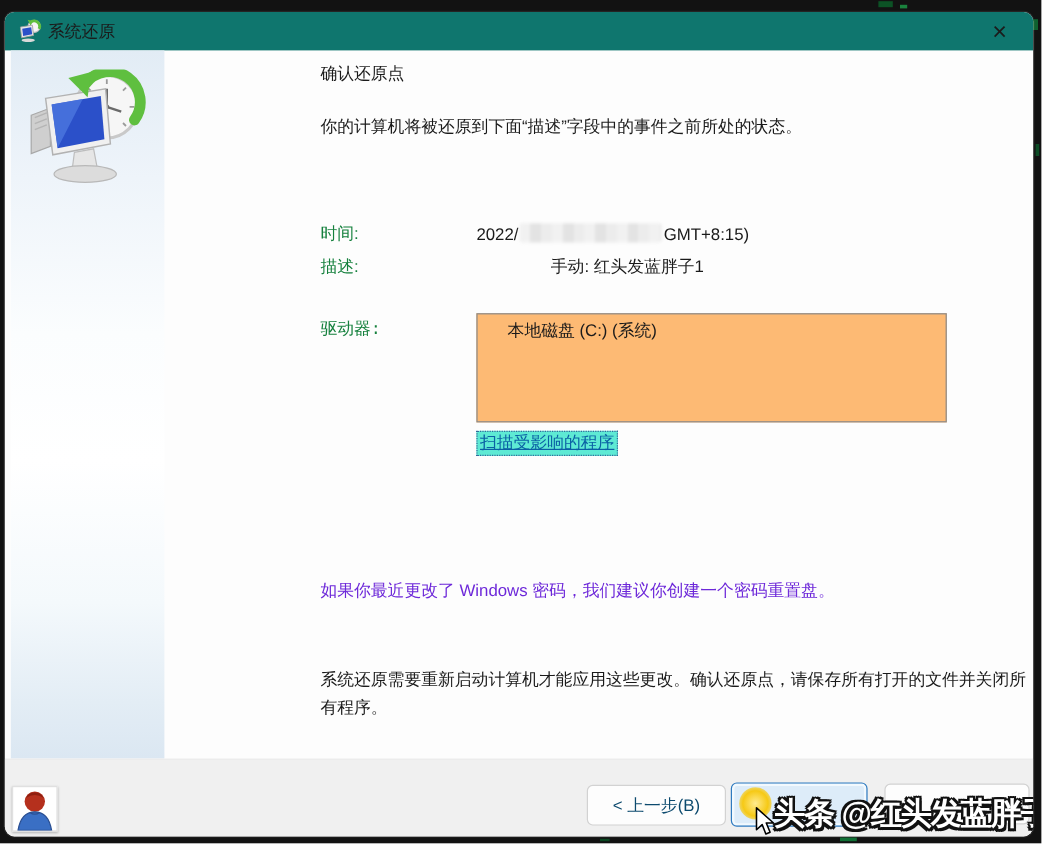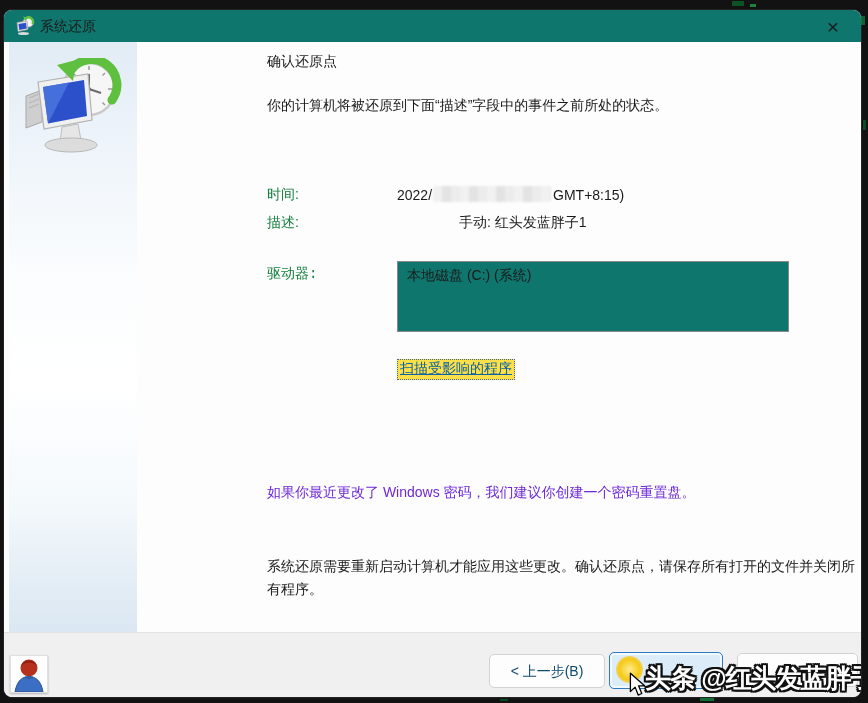--- a/index.html
+++ b/index.html
@@ -27,27 +27,27 @@
 
   
   .page-title { position:absolute; left:263px; top:43px; font-size:14px; font-weight:400; color:#1a1a1a; }
   .intro { position:absolute; left:263px; top:87px; font-size:14px; color:#1a1a1a; }
   .lbl { position:absolute; font-size:14px; color:#15803d;text-align:center; }
   .val { position:absolute; font-size:14px; color:#1a1a1a; }
   .censor { display:inline-block; vertical-align:-2px; width:118px; height:16px; margin:0 2px 0 1px;
             background:repeating-linear-gradient(90deg,#f1f1f1 0 9px,#e3e3e3 9px 18px,#ececec 18px 27px);
             filter:blur(1.2px); border-radius:2px; }
 
-  .listbox { position:absolute; left:393px; top:251px; width:392px; height:71px;
-             background:#0f766e; border:1px solid #8a8a8a; }
+  .listbox { position:absolute; left:393px; top:251px; width:392px; height:91px;
+             background:#fdba74; border:1px solid #8a8a8a;padding-left:16px; }
   .list-item { padding:5px 9px; font-size:14px; color:#1a1a1a; }
 
   .scan-link { position:absolute; left:393px; top:349px; font-size:14px; color:#0b61a4;
                text-decoration:underline; border:1px dotted #38689b; padding:0 2px 1px 2px;
-               background:#fde047; cursor:pointer; }
+               background:#5eead4; cursor:pointer; }
 
   .note1 { position:absolute; left:263px; top:474px; width:580px; font-size:14px; color:#6d28d9; }
   .note2 { position:absolute; left:263px; top:545px; width:592px; font-size:14px; color:#1a1a1a; line-height:23px; }
 
   
   .footer { position:absolute; left:0; top:622px; right:0; height:65px;
             background:#f0f0f0; border-top:1px solid #e3e3e3; border-radius:0 0 8px 8px; }
   .avatar { position:absolute; left:6px; top:22px; width:38px; height:38px; background:#ffffff;
             border:1px solid #e0e0e0; box-shadow:0 1px 2px rgba(0,0,0,.25); }
   .btn { position:absolute; font-size:14px; color:#0c4a6e; text-align:center;

